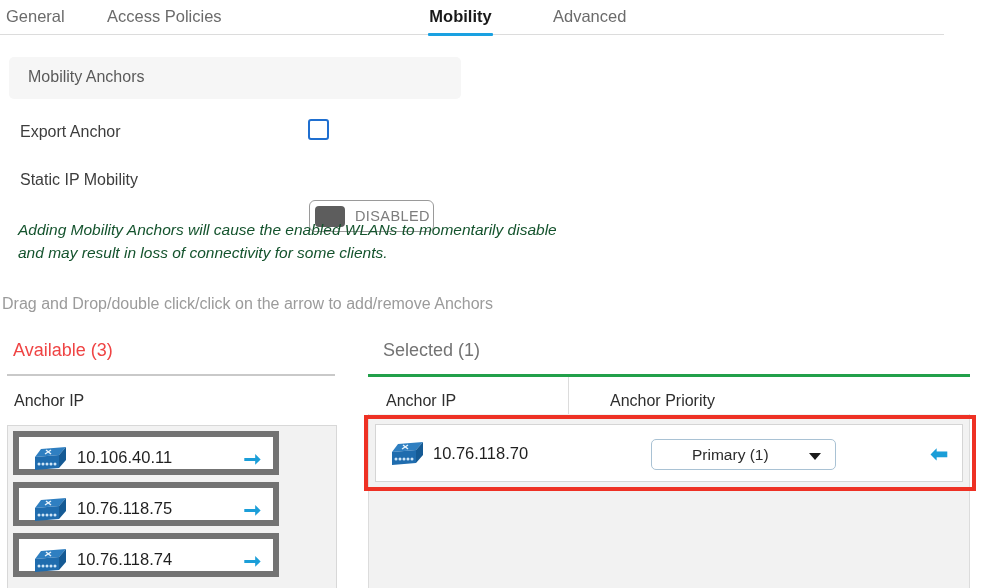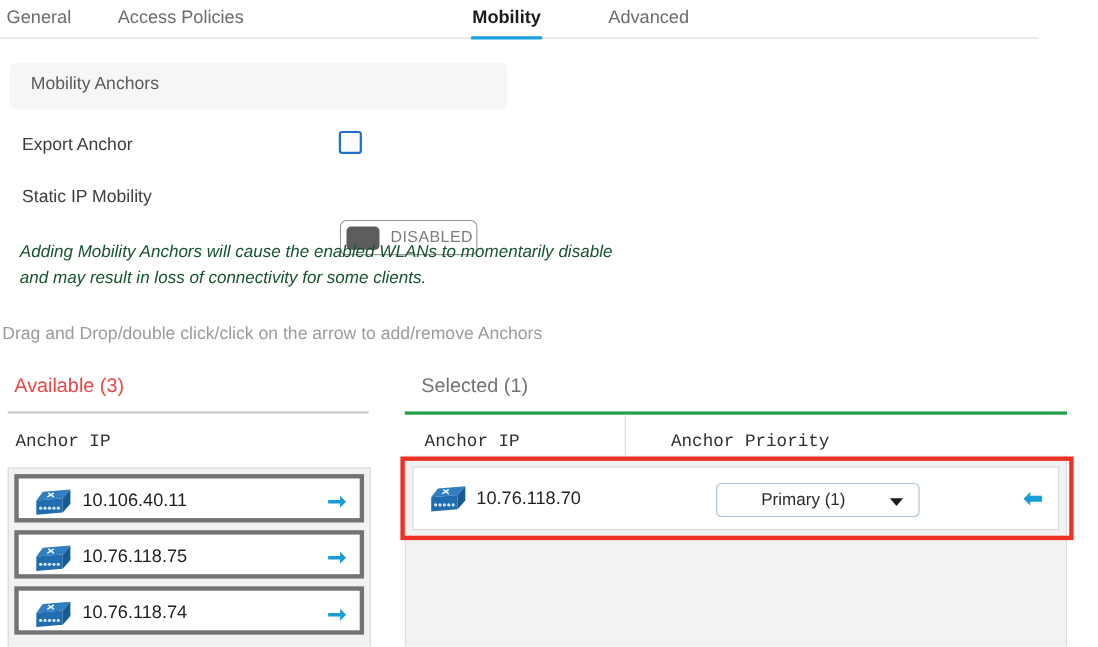--- a/index.html
+++ b/index.html
@@ -183,45 +183,44 @@
     height: 3px;
     background: #22a04a;
   }
 
   
   .col-head {
     position: absolute;
     font-size: 16px;
     color: #2e2e2e;
     white-space: nowrap;
-    font-family: Liberation Mono, monospace;
   }
   .col-avail-ip { left: 14px;  top: 392px; }
   .col-sel-ip   { left: 386px; top: 392px; }
   .col-sel-pri  { left: 610px; top: 392px; }
 
   
   .available-panel {
     position: absolute;
     left: 7px;
     top: 425px;
     width: 330px;
     height: 163px;
     background: #f2f2f2;
     border: 1px solid #d8d8d8;
     border-bottom: none;
     box-sizing: border-box;
   }
   .anchor-row {
     position: absolute;
     left: 5px;
-    width: 318px;
+    width: 266px;
     height: 44px;
     background: #ffffff;
-    border: 4px solid #737373;
+    border: 6px solid #737373;
     box-sizing: border-box;
     cursor: pointer;
     padding-left: 20px;
   }
   .row-0 { top: 5px; }
   .row-1 { top: 56px; }
   .row-2 { top: 107px; }
 
   .anchor-ip {
     position: absolute;

